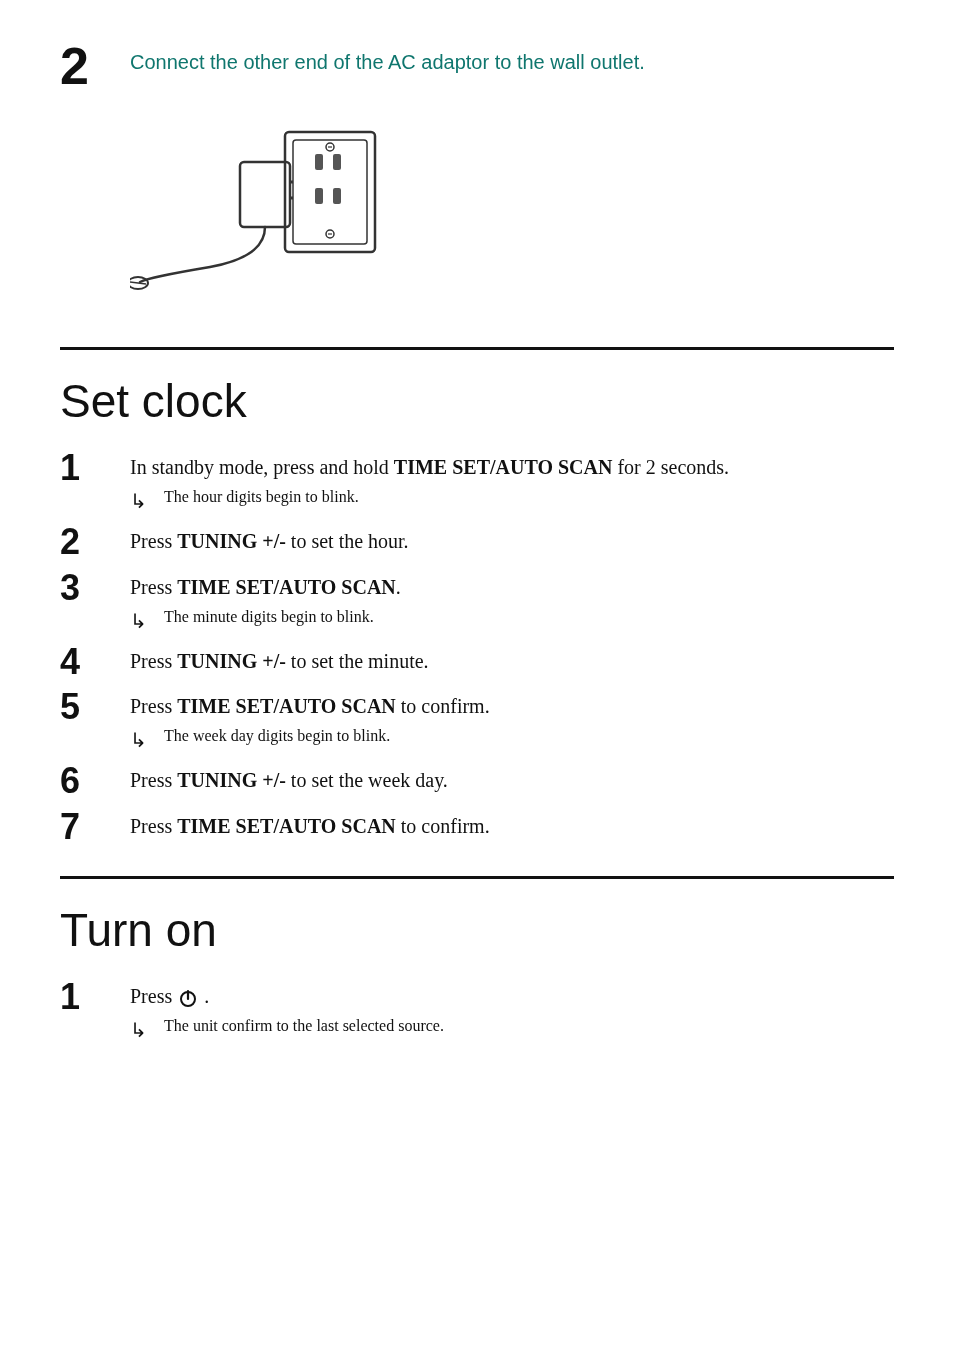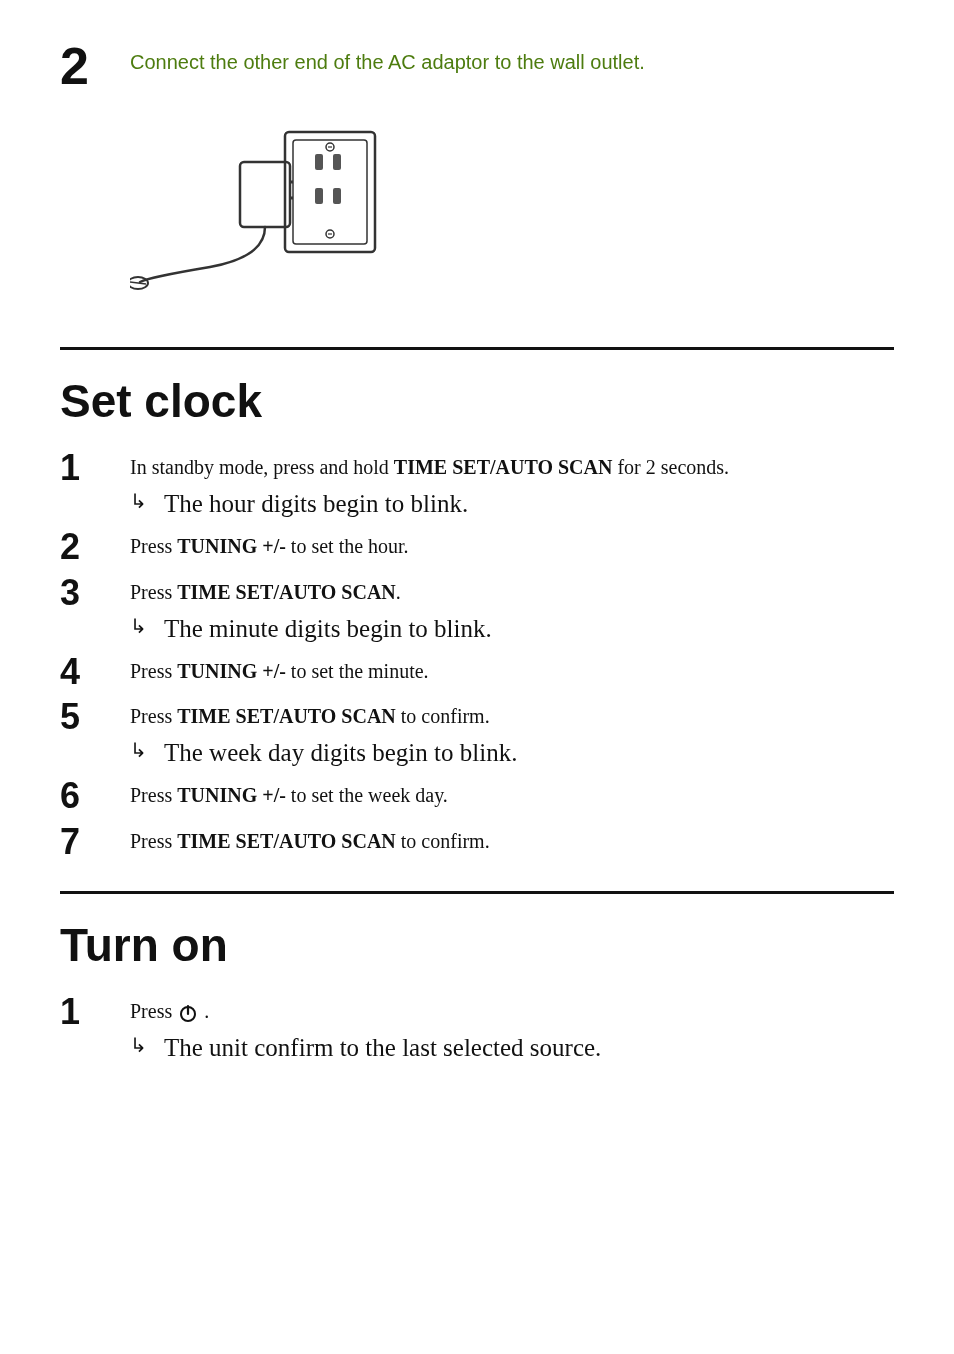--- a/index.html
+++ b/index.html
@@ -23,21 +23,21 @@
     .step-number-large {
       font-size: 52px;
       font-weight: bold;
       min-width: 70px;
       line-height: 1;
       color: #111;
     }
 
     .step-text-top {
       font-size: 20px;
-      color: #4d7c0f;
+      color: #0f766e;
       padding-top: 8px;
       line-height: 1.4;
     }
 
     .diagram-container {
       margin: 20px 0 30px 70px;
     }
 
     
     .wall-outlet-illustration {
@@ -46,21 +46,21 @@
     }
 
     .divider {
       border: none;
       border-top: 3px solid #111;
       margin: 30px 0 24px 0;
     }
 
     .section-title {
       font-size: 46px;
-      font-weight: bold;
+      font-weight: normal;
       color: #111;
       margin-bottom: 20px;
     }
 
     .steps-list {
       list-style: none;
     }
 
     .step-row {
       display: flex;
@@ -95,21 +95,21 @@
     }
 
     .arrow-symbol {
       font-size: 20px;
       margin-right: 10px;
       color: #111;
       min-width: 24px;
     }
 
     .sub-text {
-      font-size: 25px;
+      font-size: 16px;
       color: #111;
       line-height: 1.4;
     }
   </style>
 </head>
 <body>
 
 <div class="step-top">
   <div class="step-number-large">2</div>
   <div class="step-text-top">Connect the other end of the AC adaptor to the wall outlet.</div>

